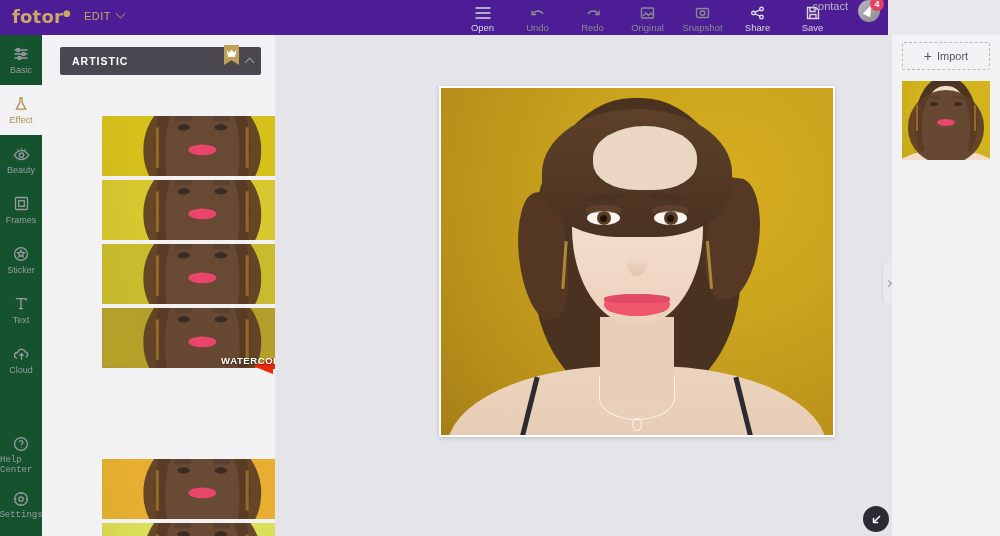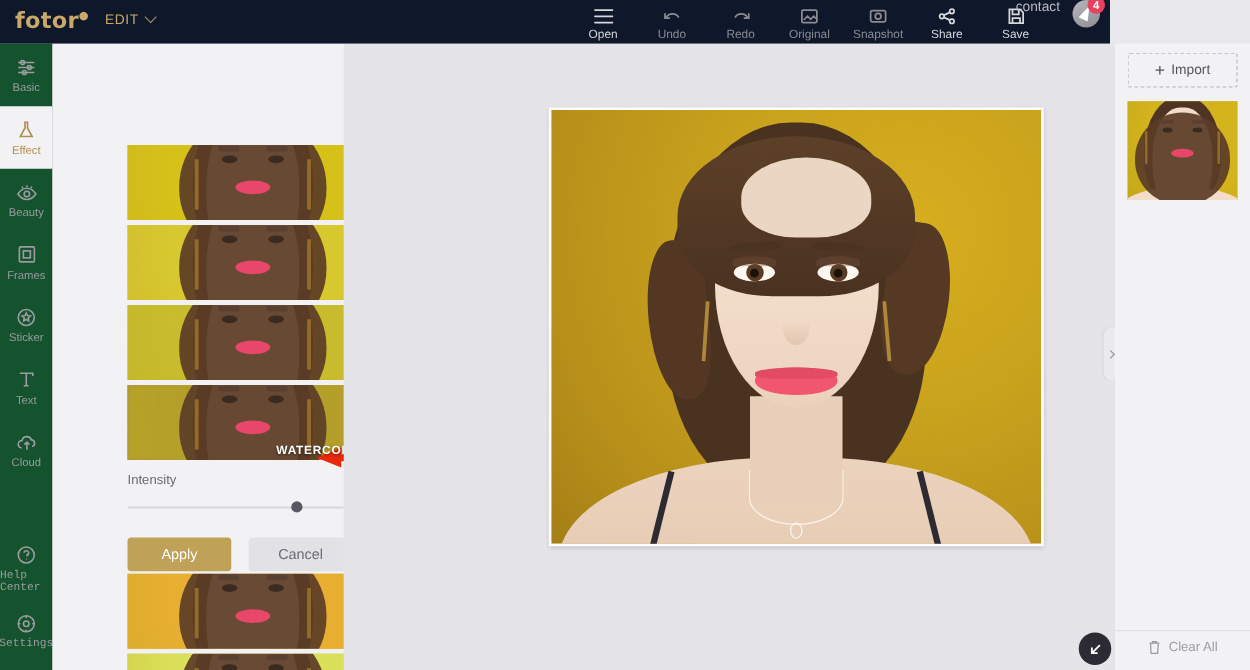--- a/index.html
+++ b/index.html
@@ -7,21 +7,21 @@
     width: 1000px; height: 536px;
     overflow: hidden;
     font-family: "Liberation Sans", sans-serif;
     background: #e8e8ec;
   }
   #app { position: relative; width: 1000px; height: 536px; }
 
   
   .topbar {
     position: absolute; left: 0; top: 0; width: 888px; height: 35px;
-    background: #0f172a;
+    background: #4c1d95;
     display: flex; align-items: center;
   }
   .logo {
     position: absolute; left: 12px; top: 6px;
     color: #c9a86a; font-size: 18px; font-weight: bold; letter-spacing: .2px;
     font-family: "DejaVu Sans", sans-serif;
   }
   .logo .dot {
     font-size: 9px; vertical-align: super; color: #c9a86a;
   }
@@ -530,20 +530,27 @@
               <circle cx="8" cy="8" r="2.2"></circle>
               <path d="M8 1.7v1.6M8 12.7v1.6M1.7 8h1.6M12.7 8h1.6"></path>
             </svg>
           </span>
           <span class="rlabel">Settings</span>
         </div>
       </div>
   </div>
 
   <div class="panel">
+    <div class="panel-head">
+      <span class="ptitle">ARTISTIC</span>
+      <span class="ribbon">
+          <span class="crown"></span>
+        </span>
+      <span class="chev-up"></span>
+    </div>
 
     <div class="thumbs" id="thumbs">
         <div class="thumb">
           <div class="mini" style="transform:scale(1.55);transform-origin:50% 50%">
             <div class="bg" style="background:radial-gradient(circle at 70% 30%,#d6c11a 0%, #d6c11a 55%, rgba(0,0,0,.12) 130%)"></div>
             <div class="hair" style="top:-26%"></div>
             <div class="neck" style="background:#f3e3d2"></div>
             <div class="face" style="background:#f3e3d2;top:-14%"></div>
             <div class="hair2" style="top:-8%"></div>
             <div class="earring l"></div>
@@ -599,34 +606,20 @@
             <div class="brow l"></div>
             <div class="brow r"></div>
             <div class="eye l"></div>
             <div class="eye r"></div>
             <div class="lips"></div>
           </div>
           <span class="tlabel2">WATERCOLOR</span>
         </div>
       </div>
 
-    <div class="intensity-wrap">
-      <div class="int-row">
-        <span class="int-label">Intensity</span>
-
-      </div>
-      <div class="slider">
-        <div class="track"></div>
-        <div class="knob" id="slider-knob" style="left: 68%;"></div>
-      </div>
-      <div class="btnrow">
-        <button class="btn apply">Apply</button>
-        <button class="btn cancel">Cancel</button>
-      </div>
-    </div>
 
     <div class="thumbs2" id="thumbs2">
         <div class="thumb">
           <div class="mini" style="transform:scale(1.55);transform-origin:50% 50%">
             <div class="bg" style="background:radial-gradient(circle at 70% 30%,#e8ae32 0%, #e8ae32 55%, rgba(0,0,0,.12) 130%)"></div>
             <div class="hair" style="top:-26%"></div>
             <div class="neck" style="background:#fbeee1"></div>
             <div class="face" style="background:#fbeee1;top:-14%"></div>
             <div class="hair2" style="top:-8%"></div>
             <div class="earring l"></div>
@@ -720,21 +713,15 @@
           <div class="hair2" style="top:12%"></div>
           <div class="earring l"></div>
           <div class="earring r"></div>
           <div class="brow l"></div>
           <div class="brow r"></div>
           <div class="eye l"></div>
           <div class="eye r"></div>
           <div class="lips"></div>
         </div>
       </div>
-    <div class="clearall">
-      <svg width="11" height="12" viewBox="0 0 11 12">
-        <path d="M1.5 2.5h8 M4 2.5V1.3h3v1.2 M2.4 2.5l.5 8.2h5.2l.5-8.2" stroke="#9a9aa2" stroke-width="1" fill="none"></path>
-      </svg>
-      <span class="calabel">Clear All</span>
-    </div>
   </div>
 
 </div>
 
 </body></html>

